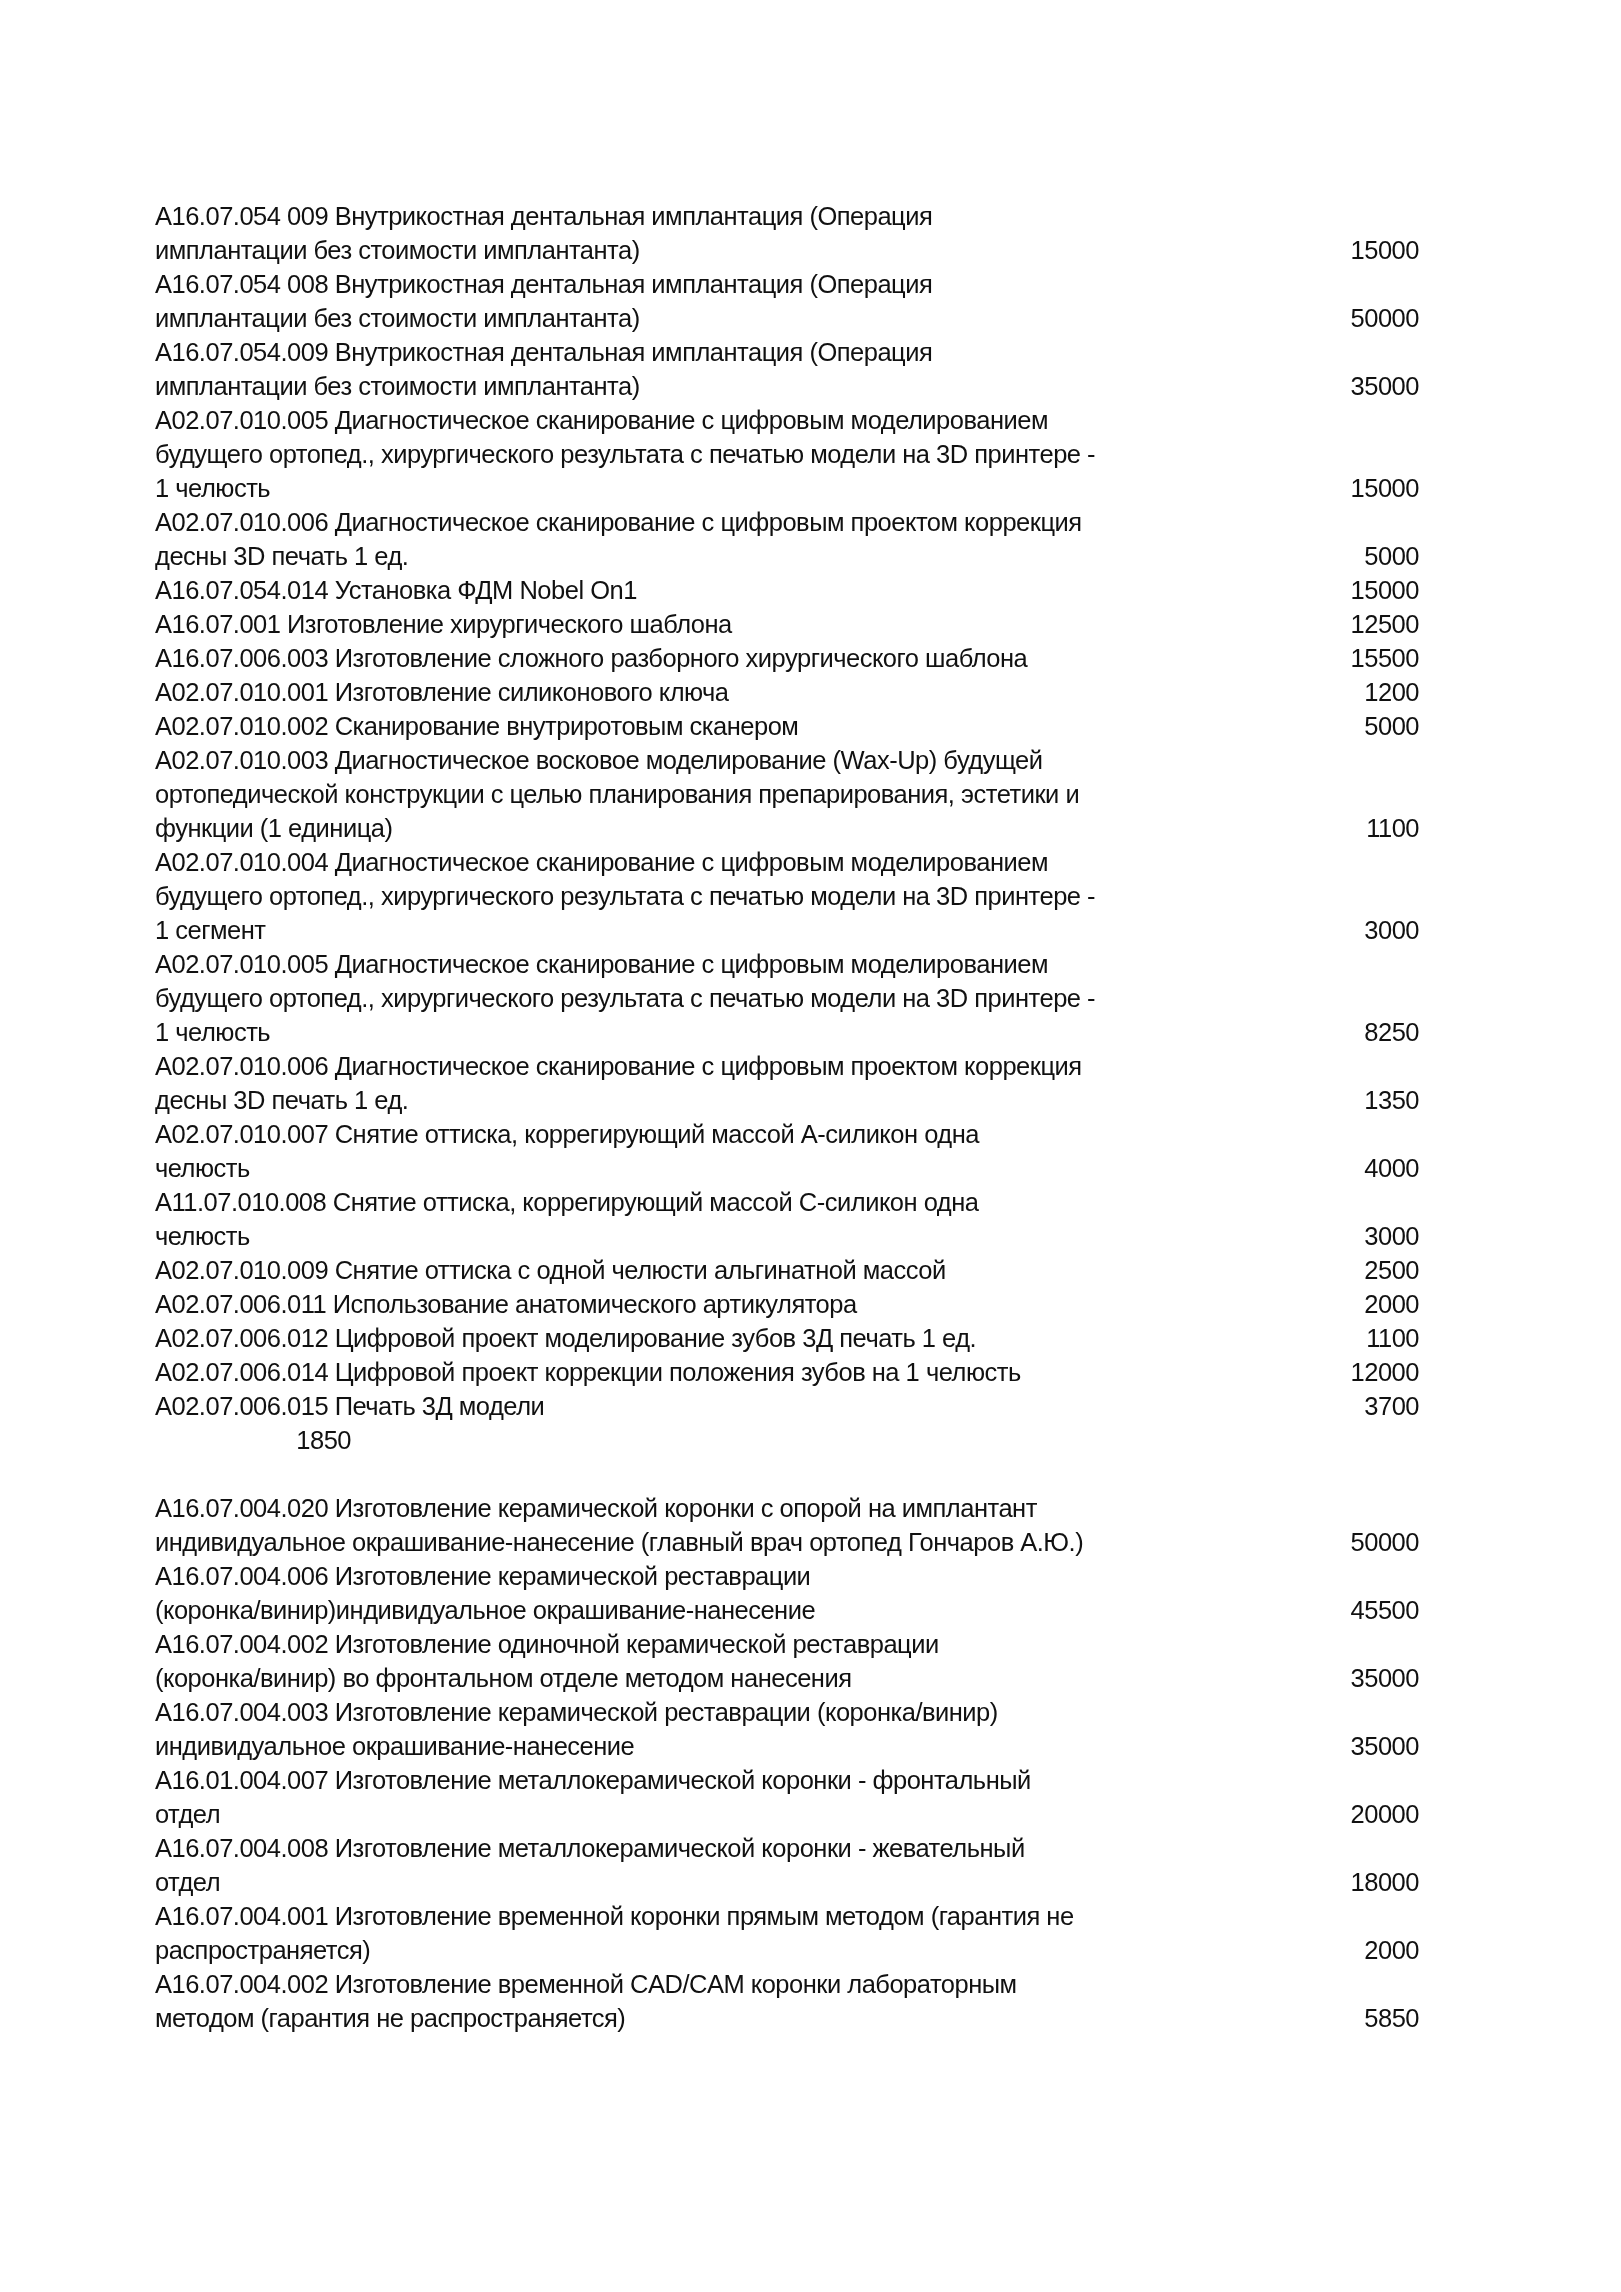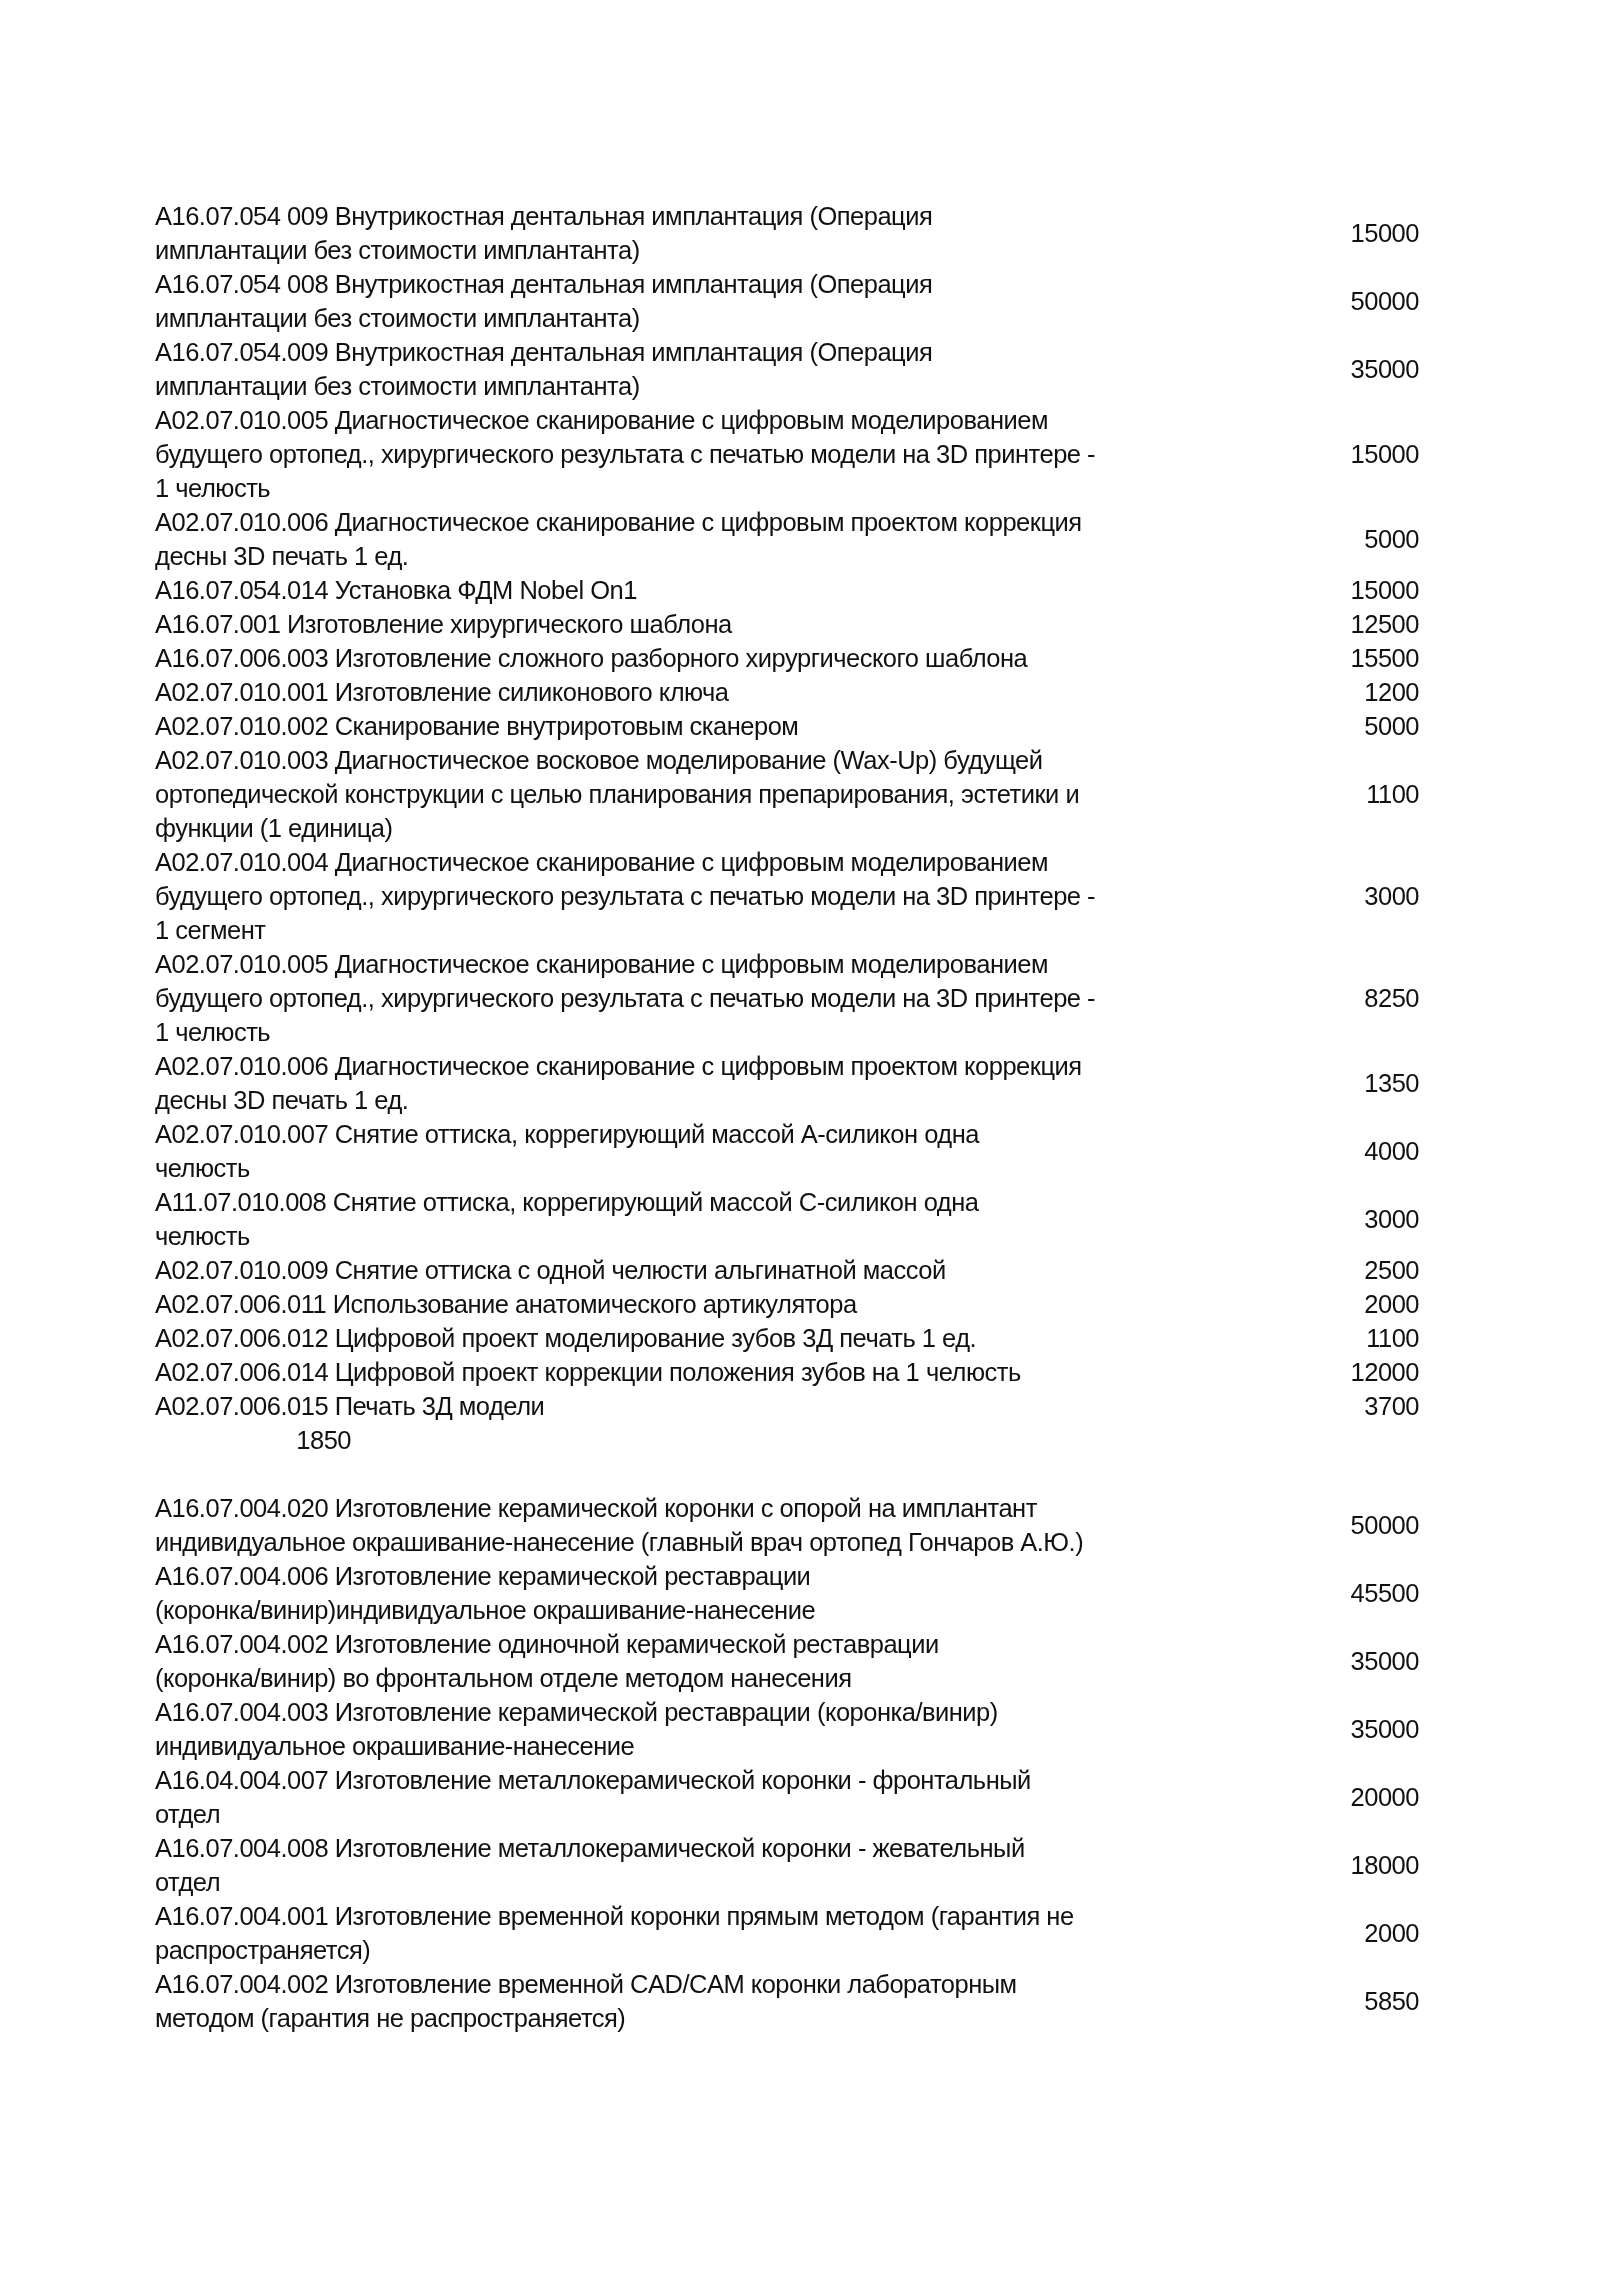--- a/index.html
+++ b/index.html
@@ -8,21 +8,21 @@
     position: absolute;
     left: 155px;
     top: 199px;
     width: 1296px;
     font-family: "Liberation Sans", sans-serif;
     font-size: 25.5px;
     color: #111111;
     line-height: 34px;
     letter-spacing: -0.5px;
   }
-  .item { display: flex; align-items: center; }
+  .item { display: flex; align-items: flex-end; }
   .desc { flex: 1 1 auto; max-width: 1068px; white-space: pre-line; }
   .price { flex: 0 0 auto; width: 196px; text-align: right; }
   .gap { height: 34px; }
 </style>
 </head>
 <body>
 
 <div class="page" id="price-list">
     <div>
       <div class="item">
@@ -144,21 +144,21 @@
         <div class="desc">A16.07.004.002 Изготовление одиночной керамической реставрации
 (коронка/винир) во фронтальном отделе методом нанесения</div>
         <div class="price">35000</div>
       </div>
       <div class="item">
         <div class="desc">A16.07.004.003 Изготовление керамической реставрации (коронка/винир)
 индивидуальное окрашивание-нанесение</div>
         <div class="price">35000</div>
       </div>
       <div class="item">
-        <div class="desc">A16.04.004.007 Изготовление металлокерамической коронки - фронтальный
+        <div class="desc">A16.01.004.007 Изготовление металлокерамической коронки - фронтальный
 отдел</div>
         <div class="price">20000</div>
       </div>
       <div class="item">
         <div class="desc">A16.07.004.008 Изготовление металлокерамической коронки - жевательный
 отдел</div>
         <div class="price">18000</div>
       </div>
       <div class="item">
         <div class="desc">A16.07.004.001 Изготовление временной коронки прямым методом (гарантия не

